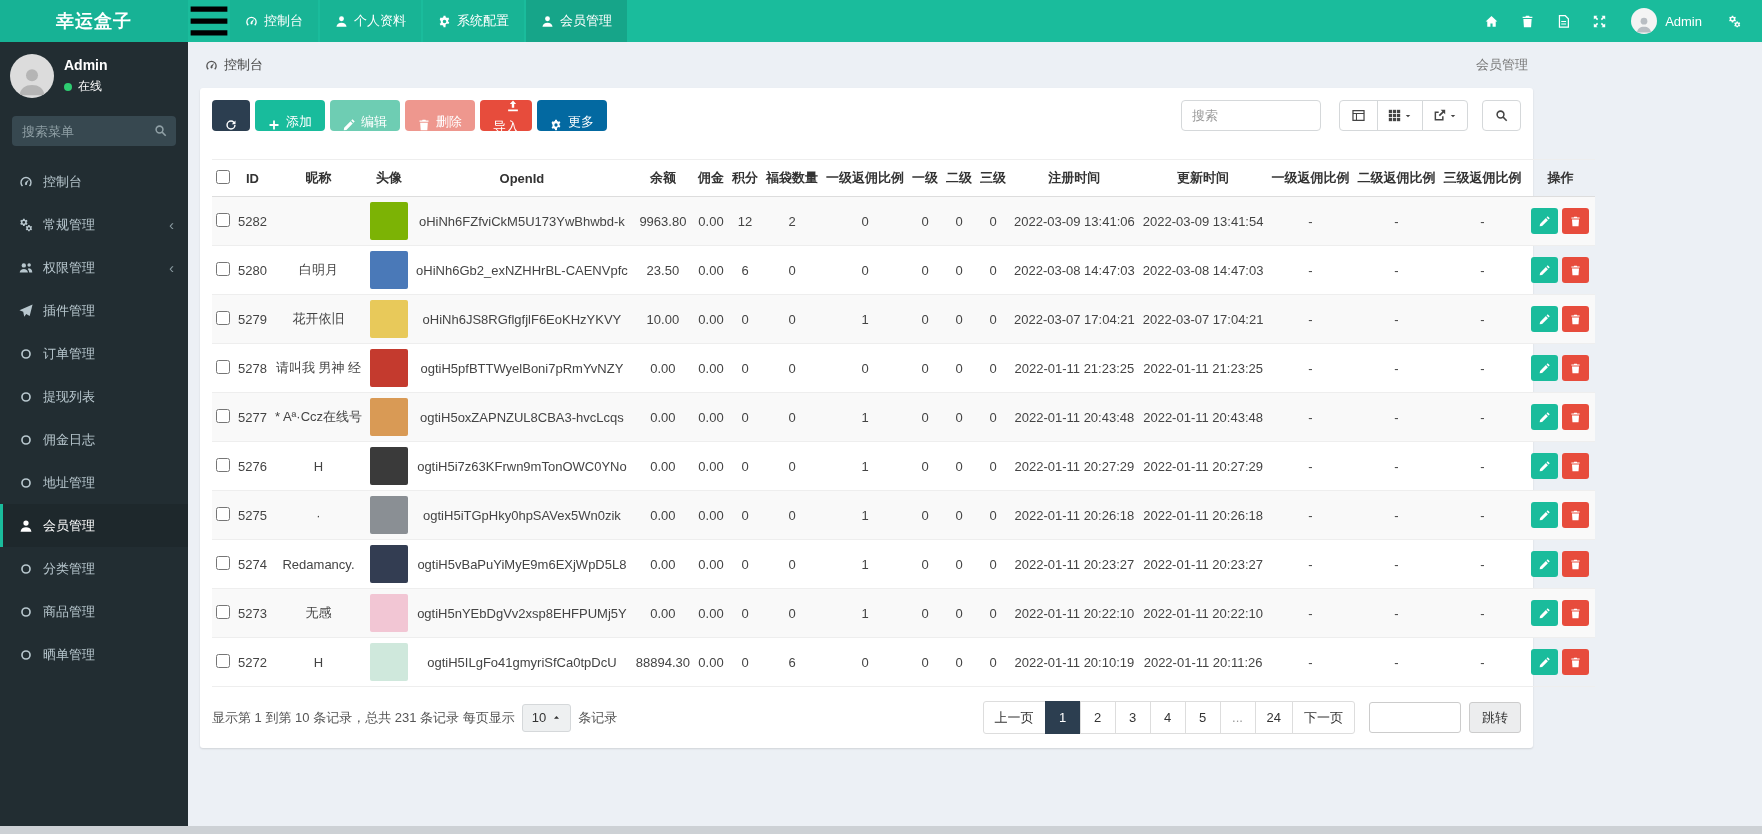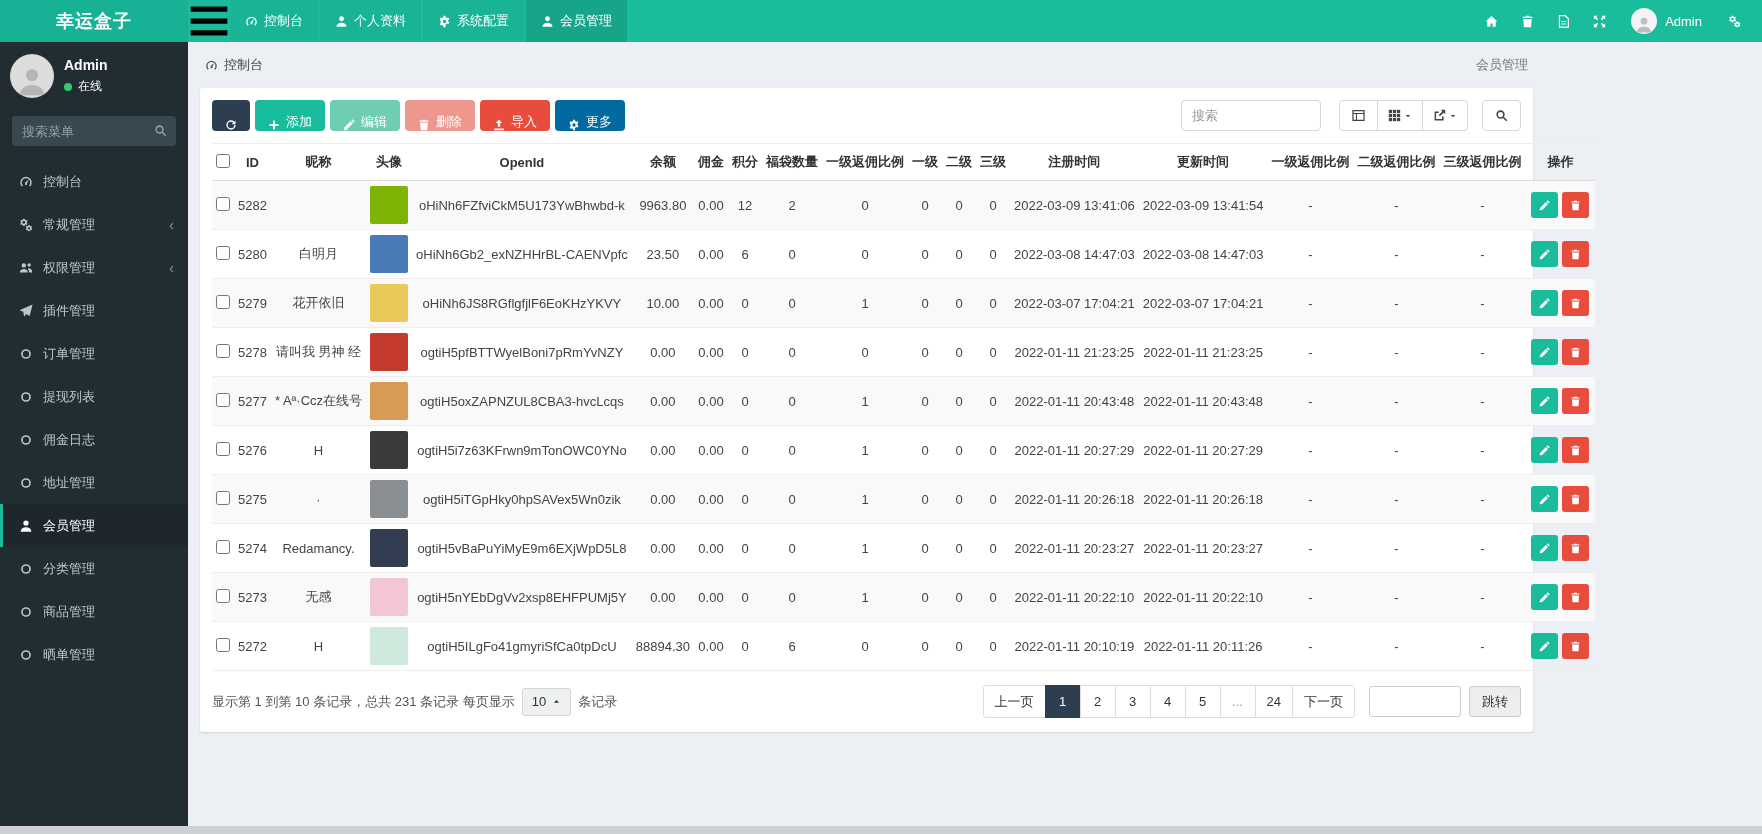--- a/index.html
+++ b/index.html
@@ -48,36 +48,36 @@
 
   .card { width:1333px; margin-left:12px; background:#fff; border-radius:3px; box-shadow:0 1px 2px rgba(0,0,0,0.12); padding:12px 12px 14px 12px; }
 
   .toolbar { display:flex; align-items:center; }
   .btn { height:31px; border:none; border-radius:4px; color:#fff; font-size:13px; display:inline-flex; align-items:flex-end; gap:6px; padding:0 13px; margin-right:5px; cursor:pointer; font-family:inherit; }
   .btn .ic { width:12px; height:12px; }
   .btn-refresh { background:#2c3e50; padding:0 13px; }
   .btn-add { background:#18bc9c; }
   .btn-edit-dis { background:#6ecdb3; }
   .btn-del-dis { background:#ee978e; }
-  .btn-import { background:#e74c3c; }
+  .btn-import { background:#e74c3c;flex-direction:column; }
   .btn-more { background:#0369a1; }
 
   .toolbar-right { margin-left:auto; display:flex; align-items:center; }
   .tb-search { width:140px; height:31px; border:1px solid #d5d8da; border-radius:4px; padding:0 10px; font-size:13px; color:#000000; outline:none; font-family:inherit; }
   .tb-search::placeholder { color:#999; }
   .btn-group { display:flex; margin-left:18px; }
   .tb-btn { width:39px; height:31px; background:#fff; border:1px solid #d5d8da; color:#444; display:inline-flex; align-items:center; justify-content:center; gap:3px; cursor:pointer; margin-left:-1px; }
   .btn-group .tb-btn:first-child { border-radius:4px 0 0 4px; margin-left:0; }
   .btn-group .tb-btn:last-child { border-radius:0 4px 4px 0; }
   .tb-btn.wide { width:46px; }
   .tb-btn .caret { width:8px; height:8px; }
   .tb-btn-search { width:39px; height:31px; margin-left:14px; border:1px solid #d5d8da; border-radius:4px; background:#fff; color:#444; display:inline-flex; align-items:center; justify-content:center; cursor:pointer; }
 
   
-  table { width:100%; border-collapse:collapse; margin-top:12px; font-size:13px; }
+  table { width:100%; border-collapse:collapse; margin-top:28px; font-size:13px; }
   thead th { padding:9px 4px; border-bottom:1px solid #ddd; border-top:1px solid #eee; font-weight:bold; text-align:center; white-space:nowrap; color:#333; }
   tbody td { padding:5px 4px; border-bottom:1px solid #eee; text-align:center; vertical-align:middle; white-space:nowrap; color:#444; height:38px; }
   tbody tr:nth-child(odd) { background:#f9f9f9; }
   .avatar-sq { width:38px; height:38px; border-radius:2px; margin:0 auto; }
   .ops-cell .btn-sq { width:27px; height:26px; border:none; border-radius:3px; color:#fff; display:inline-flex; align-items:center; justify-content:center; cursor:pointer; margin:0 2px; }
   .btn-sq .ic { width:11px; height:11px; }
   .btn-sq.edit { background:#1abc9c; }
   .btn-sq.del { background:#e74c3c; }
   input[type=checkbox] { width:14px; height:14px; cursor:pointer; }
 

